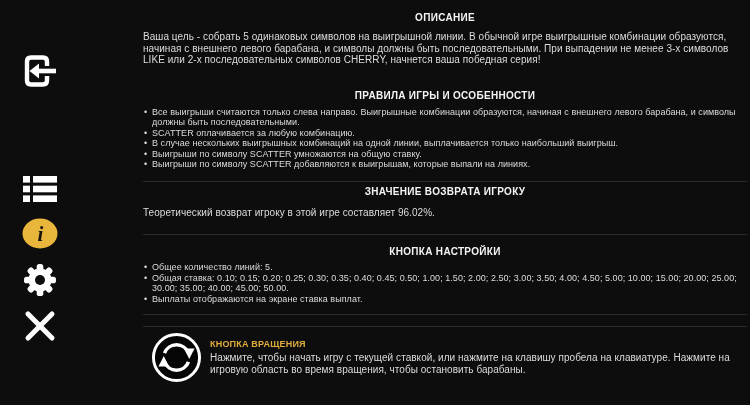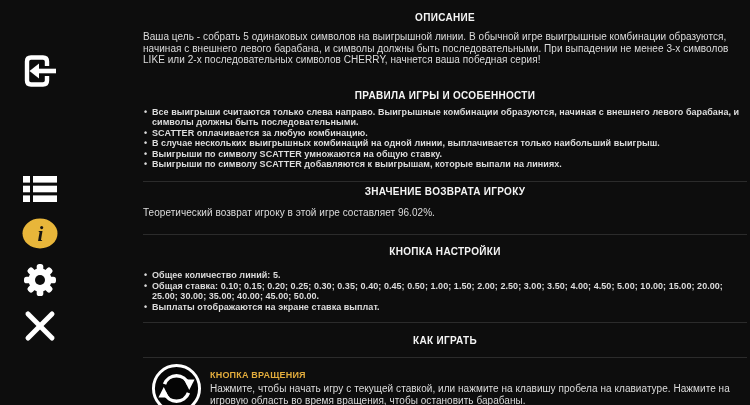--- a/index.html
+++ b/index.html
@@ -30,32 +30,32 @@
   .body-text{
     margin:0;font-size:10px;line-height:11.5px;color:#dcdcdc;letter-spacing:.05px;
   }
   #desc-title{margin-top:13px;}
   #desc-body{margin-top:8px;padding-right:2px;}
   #rules-title{margin-top:25px;}
   ul.bullets{
     list-style:none;margin:0;padding:0;font-size:9px;line-height:10.5px;
     color:#dcdcdc;letter-spacing:.05px;
   }
-  ul.bullets li{position:relative;padding-left:9px;font-weight:bold;}
+  ul.bullets li{position:relative;padding-left:9px;}
   ul.bullets li::before{
     content:"\2022";position:absolute;left:1px;top:0;color:#dcdcdc;font-size:9px;
   }
   #rules-list{margin-top:6px;}
   .divider{height:1px;background:#2b2b2b;border:none;margin:0;}
   #div-1{margin-top:11px;}
   #rtp-title{margin-top:5px;}
   #rtp-body{margin-top:10px;}
   #div-2{margin-top:16px;}
   #settings-title{margin-top:12px;}
-  #settings-list{margin-top:13px;}
+  #settings-list{margin-top:5px;}
   #div-3{margin-top:10px;}
   #how-title{margin-top:13px;}
   #div-4{margin-top:11px;}
   .howto-row{
     display:flex;align-items:flex-start;margin-top:5px;padding-left:8px;gap:8px;
   }
   .howto-icon{flex:0 0 auto;}
   .howto-text{margin-top:7px;}
   .howto-item-title{
     margin:0;font-size:9px;line-height:10px;font-weight:700;
@@ -152,21 +152,20 @@
 
   <h2 class="section-title" id="settings-title">КНОПКА НАСТРОЙКИ</h2>
   <ul class="bullets" id="settings-list">
     <li>Общее количество линий: 5.</li>
     <li>Общая ставка: 0.10; 0.15; 0.20; 0.25; 0.30; 0.35; 0.40; 0.45; 0.50; 1.00; 1.50; 2.00; 2.50; 3.00; 3.50; 4.00; 4.50; 5.00; 10.00; 15.00; 20.00; 25.00; 30.00; 35.00; 40.00; 45.00; 50.00.</li>
     <li>Выплаты отображаются на экране ставка выплат.</li>
   </ul>
 
   <hr class="divider" id="div-3">
 
-  <h2 class="section-title" id="how-title">КАК ИГРАТЬ</h2>
 
   <hr class="divider" id="div-4">
 
   <div class="howto-row">
     <span class="howto-icon">
       <svg width="51" height="51" viewBox="0 0 52 52">
         <circle cx="26" cy="26" r="23.5" fill="#050505" stroke="#ffffff" stroke-width="3"></circle>
         <path d="M13.8 21.6 A13 13 0 0 1 38.2 21.6" fill="none" stroke="#ffffff" stroke-width="3.6"></path>
         <path d="M39 27.5 L33.6 16.8 L44.4 16.8 Z" fill="#ffffff"></path>
         <path d="M38.2 30.4 A13 13 0 0 1 13.8 30.4" fill="none" stroke="#ffffff" stroke-width="3.6"></path>

